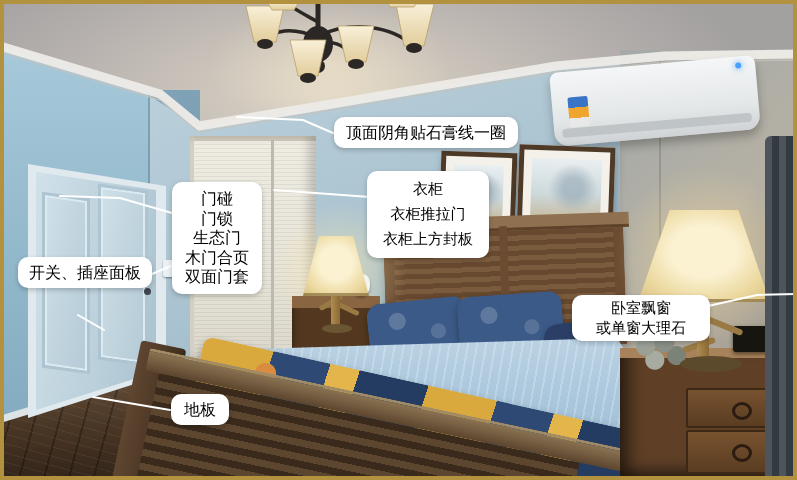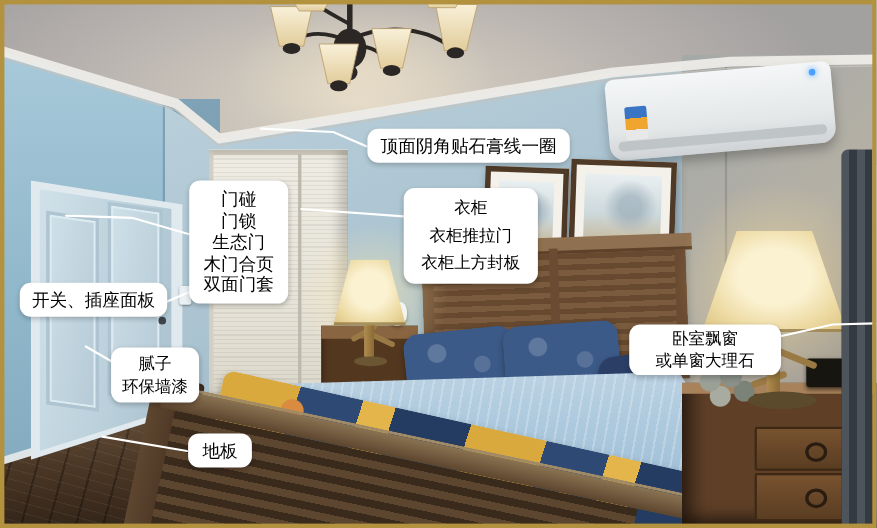--- a/index.html
+++ b/index.html
@@ -142,21 +142,21 @@
     background:repeating-linear-gradient(90deg,#4e545c 0 7px,#343a42 7px 14px);border-radius:6px 0 0 0;}
 
   
   svg.layer{position:absolute;left:0;top:0;pointer-events:none;}
 
   
   .label{position:absolute;background:#ffffff;color:#000000;border-radius:10px;
     text-align:center;white-space:pre-line;box-shadow:0 2px 5px rgba(0,0,0,.22);z-index:40;
     font-family:"DejaVu Sans","Liberation Sans",sans-serif;}
   .lab-ceiling{left:334px;top:117px;padding:5px 12px;font-size:16px;line-height:21px;}
-  .lab-door{left:172px;top:164px;width:90px;padding:7px 0;font-size:16px;line-height:19.5px;}
+  .lab-door{left:172px;top:182px;width:90px;padding:7px 0;font-size:16px;line-height:19.5px;}
   .lab-switch{left:18px;top:257px;padding:5px 11px;font-size:16px;line-height:21px;}
   .lab-putty{left:101px;top:316px;padding:4px 10px;font-size:15px;line-height:21px;}
   .lab-floor{left:171px;top:394px;padding:5px 13px;font-size:16px;line-height:21px;}
   .lab-wardrobe{left:367px;top:171px;width:122px;padding:6px 0;font-size:15px;line-height:25px;}
   .lab-window{left:572px;top:295px;padding:3px 24px;font-size:15px;line-height:20px;}
 
   .frame-border{left:0;top:0;width:797px;height:480px;border:4px solid #b2923e;box-sizing:border-box;z-index:50;pointer-events:none;}
 </style>
 </head>
 <body>
@@ -293,22 +293,20 @@
     </g>
   </svg>
 
   <div class="label lab-ceiling">顶面阴角贴石膏线一圈</div>
   <div class="label lab-door">门碰
 门锁
 生态门
 木门合页
 双面门套</div>
   <div class="label lab-switch">开关、插座面板</div>
-  <div class="label lab-putty">腻子
-环保墙漆</div>
   <div class="label lab-floor">地板</div>
   <div class="label lab-wardrobe">衣柜
 衣柜推拉门
 衣柜上方封板</div>
   <div class="label lab-window">卧室飘窗
 或单窗大理石</div>
 
   <div class="abs frame-border"></div>
 </div>
 

